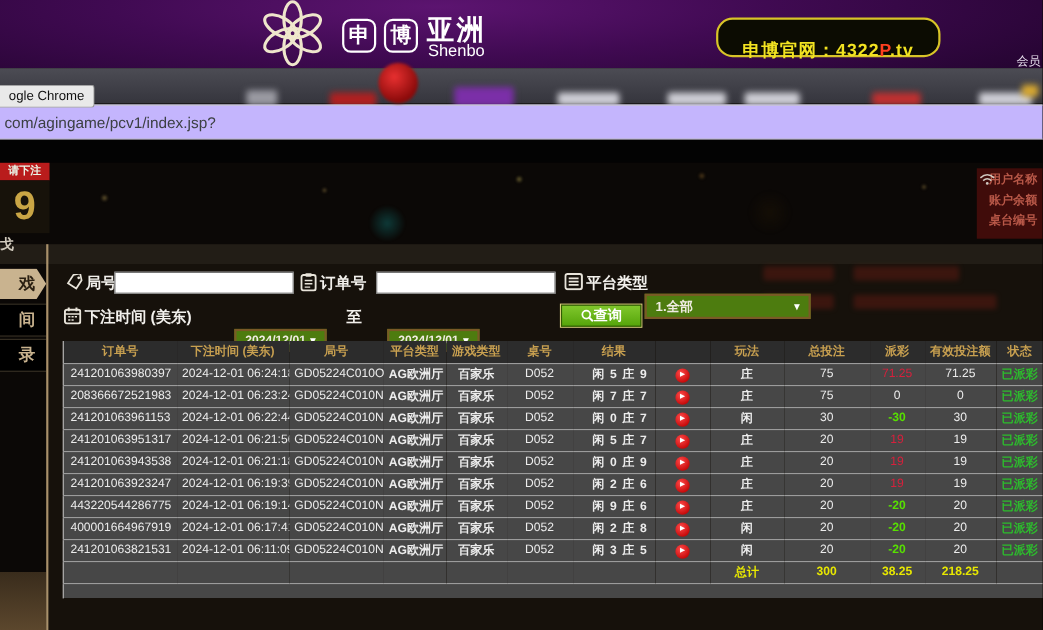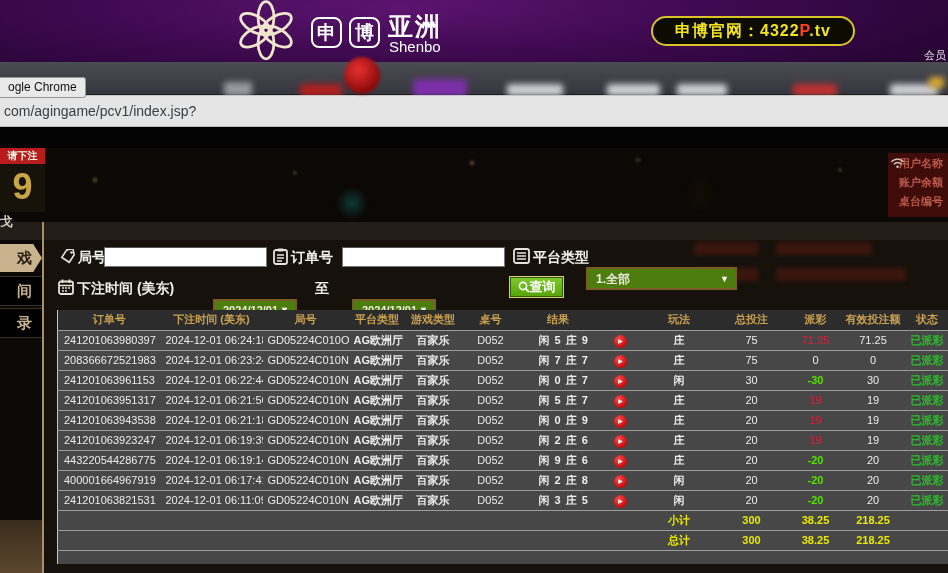--- a/index.html
+++ b/index.html
@@ -8,38 +8,38 @@
 
   
   .site-header { position:absolute; left:0; top:0; width:948px; height:62px;
     background:radial-gradient(ellipse 70% 160% at 42% 10%, #5c1470 0%, #400a52 45%, #240430 100%); }
   .flower { position:absolute; left:226px; top:0; }
   .logo-box { position:absolute; top:17px; width:31px; height:31px; border:2.5px solid #fff;
     border-radius:8px; color:#fff; font-size:19px; font-weight:bold; text-align:center; line-height:27px; }
   .logo-box.b1 { left:311px; } .logo-box.b2 { left:349px; }
   .logo-region { position:absolute; left:388px; top:10px; color:#fff; font-size:25px; font-weight:bold; letter-spacing:2px; }
   .logo-sub { position:absolute; left:389px; top:38px; color:#fff; font-size:15px; }
-  .official-badge { position:absolute; left:651px; top:16px; height:30px; padding:0 22px;
+  .official-badge { position:absolute; left:651px; top:16px; height:30px; padding:16px 22px;
     background:#0c0c02; border:2px solid #d8c428; border-radius:15px;
     color:#f2e321; font-size:16px; font-weight:bold; line-height:26px; letter-spacing:1px; white-space:nowrap; }
   .official-badge .p { color:#ff4020; }
   .member-link { position:absolute; right:2px; top:48px; color:#e8e0ee; font-size:11px; }
 
   
   .nav-bar { position:absolute; left:0; top:62px; width:948px; height:33px;
     background:linear-gradient(#4c4c54,#35353d); border-bottom:1px solid #1c1c1c; }
   .chrome-tooltip { position:absolute; left:0; top:77px; height:21px; padding:0 8px;
     background:#e9e9e9; border:1px solid #9a9a9a; border-left:none; border-radius:0 3px 3px 0;
     color:#111; font-size:12px; line-height:19px; z-index:5; }
   .blur-item { position:absolute; filter:blur(3px); border-radius:2px; }
   .red-orb { position:absolute; left:344px; top:57px; width:36px; height:37px; border-radius:50%;
     background:radial-gradient(circle at 40% 35%, #e83030, #8a0a0a 70%); filter:blur(1.5px); z-index:4; }
 
   
-  .url-bar { position:absolute; left:0; top:95px; width:948px; height:32px; background:#e5e5e5;
+  .url-bar { position:absolute; left:0; top:95px; width:948px; height:32px; background:#c4b5fd;
     border-top:1px solid #c6c6c6; border-bottom:1px solid #b8b8b8; }
   .url-text { position:absolute; left:4px; top:7px; color:#3c4043; font-size:14px; }
   .black-strip { position:absolute; left:0; top:127px; width:948px; height:21px; background:#030303; }
 
   
   .game-area { position:absolute; left:0; top:148px; width:948px; height:425px; background:#0b0806; }
   .casino-glow { position:absolute; left:0; top:0; width:948px; height:80px;
     background:
       radial-gradient(circle 5px at 95px 32px, #6a5a30, transparent 70%),
       radial-gradient(circle 4px at 295px 25px, #5a4a28, transparent 70%),
@@ -78,21 +78,21 @@
 
   
   .flabel { position:absolute; color:#f2f0ec; font-size:14px; font-weight:bold; white-space:nowrap; }
   .ficon { position:absolute; }
   .txt-input { position:absolute; height:20px; background:#fff; border:1px solid #777;
     border-top-color:#555; font-size:12px; padding:0 4px; color:#222; }
   .sel-box { position:absolute; background:#4d7c0f; border:2px solid #7a5a26; color:#f0ece2;
     font-size:12px; font-weight:bold;margin-top:22px; }
   .sel-box .val { position:absolute; left:8px; top:50%; transform:translateY(-50%); white-space:nowrap; }
   .sel-box .caret { position:absolute; right:6px; top:50%; transform:translateY(-50%); font-size:9px; color:#fff; }
-  .search-btn { position:absolute; left:465px; top:36px; width:55px; height:22px;
+  .search-btn { position:absolute; left:465px; top:36px; width:75px; height:22px;
     background:linear-gradient(#82c92e,#54a309); border:1px solid #d9cd7c; outline:1px solid #2f5d02; outline-offset:-2px;
     color:#fff; font-size:13px; font-weight:bold; text-align:center; line-height:20px; cursor:pointer; }
   .search-btn svg { vertical-align:-2px; }
 
   
   .bet-table { position:absolute; left:13px; top:70px; width:891px; border-collapse:collapse;
     table-layout:fixed; border-left:1px solid #c8c8c8; }
   .bet-table th { background:#2c2c2c; color:#c8a050; font-size:11px; font-weight:bold;
     height:20px; white-space:nowrap; overflow:hidden; }
   .bet-table td { background:#474747; color:#ececec; font-size:11px; height:20px;
@@ -416,35 +416,20 @@
       <tbody>
         <tr class="sum-row">
           <td></td>
             <td></td>
             <td></td>
             <td></td>
             <td></td>
             <td></td>
             <td></td>
             <td></td>
-          <td>小计</td>
-          <td>300</td>
-          <td>38.25</td>
-          <td>218.25</td>
-          <td></td>
-        </tr>
-        <tr class="sum-row">
-          <td></td>
-            <td></td>
-            <td></td>
-            <td></td>
-            <td></td>
-            <td></td>
-            <td></td>
-            <td></td>
           <td>总计</td>
           <td>300</td>
           <td>38.25</td>
           <td>218.25</td>
           <td></td>
         </tr>
         <tr>
           <td colspan="13" style="height:14px;"></td>
         </tr>
       </tbody>

